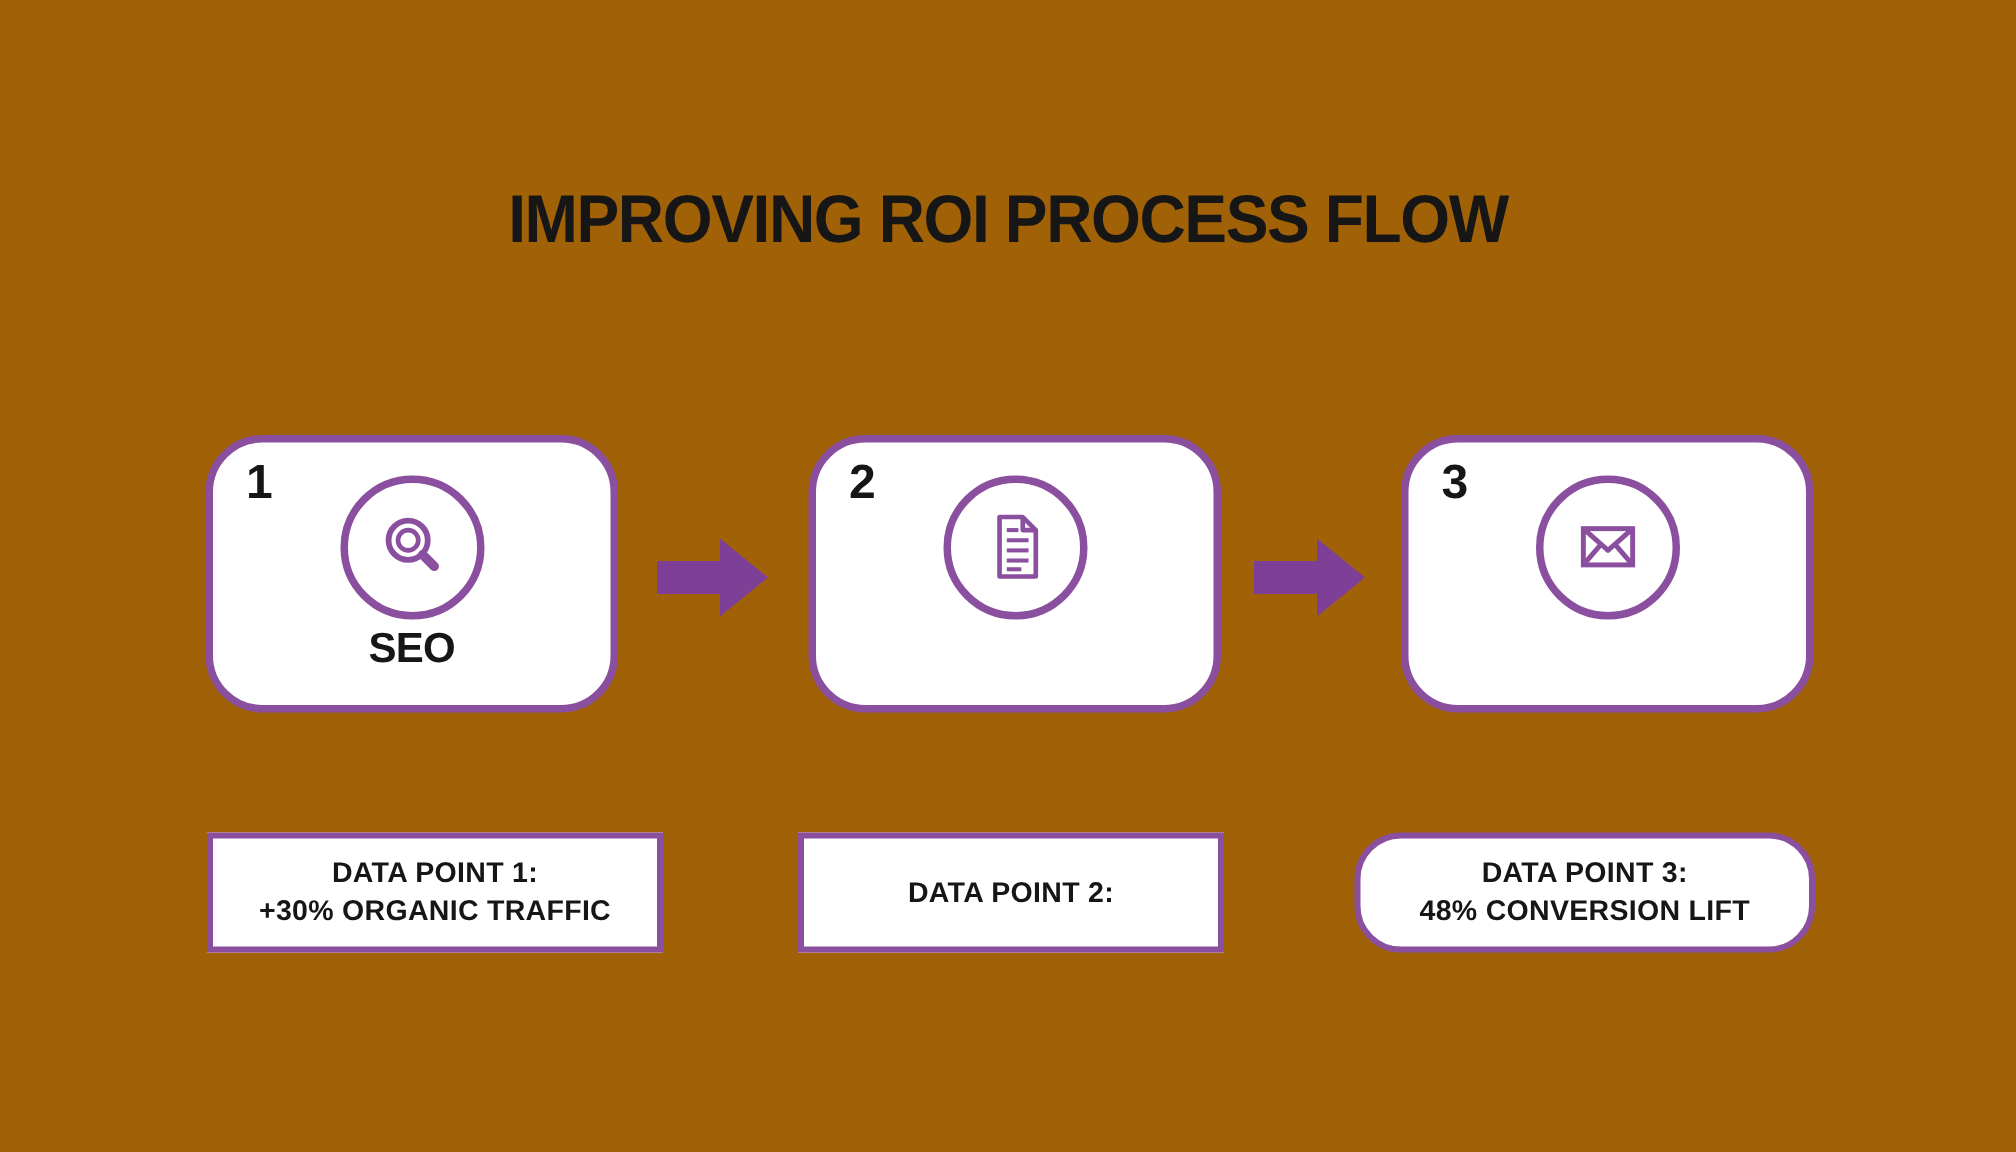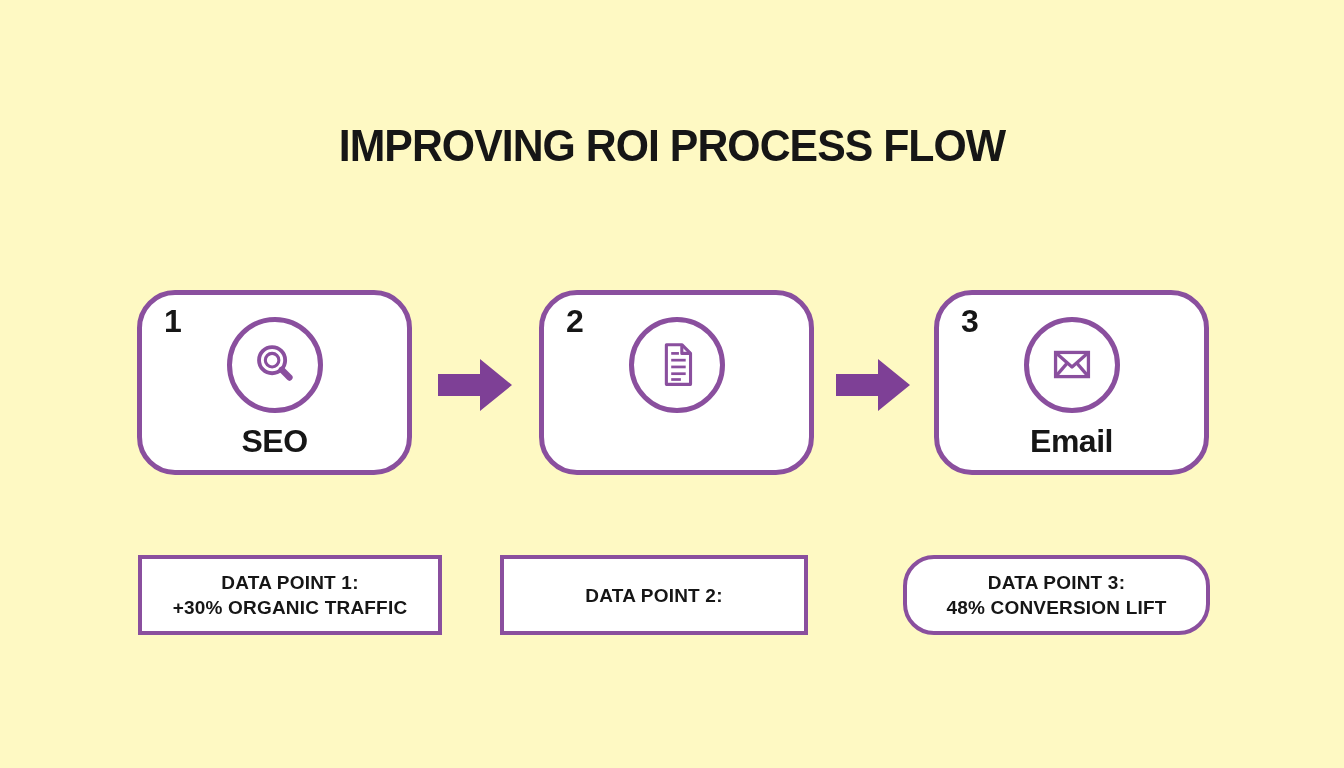--- a/index.html
+++ b/index.html
@@ -5,21 +5,21 @@
   html, body {
     margin: 0;
     padding: 0;
     background: #ffffff;
     font-family: "Liberation Sans", sans-serif;
   }
   .canvas {
     position: relative;
     width: 1344px;
     height: 768px;
-    background: #fef9c3;
+    background: #a16207;
     overflow: hidden;
   }
   .title {
     position: absolute;
     top: 120px;
     left: 0;
     width: 100%;
     text-align: center;
     font-size: 45px;
     font-weight: 700;
@@ -60,25 +60,25 @@
     box-sizing: border-box;
     display: flex;
     align-items: center;
     justify-content: center;
   }
   .icon-circle svg {
     display: block;
   }
   .step-label {
     position: absolute;
-    bottom: 10px;
+    bottom: 22px;
     left: 0;
     width: 100%;
     text-align: center;
-    font-size: 32px;
+    font-size: 28px;
     font-weight: 700;
     color: #161616;
     letter-spacing: -0.5px;
   }
   .flow-arrow {
     position: absolute;
     top: 357px;
     width: 76px;
     height: 56px;
   }
@@ -90,21 +90,21 @@
     height: 80px;
     border: 4px solid #8a4f9e;
     background: #ffffff;
     box-sizing: border-box;
     display: flex;
     flex-direction: column;
     align-items: center;
     justify-content: center;
   }
   .data-box.d1 { left: 138px; width: 304px; }
-  .data-box.d2 { left: 500px; width: 308px; }
+  .data-box.d2 { left: 532px; width: 284px; }
   .data-box.d3 { left: 903px; width: 307px; border-radius: 31px; }
   .data-line {
     font-size: 19px;
     font-weight: 700;
     color: #161616;
     line-height: 25px;
     text-align: center;
     letter-spacing: 0.2px;
     white-space: nowrap;
   }
@@ -168,21 +168,20 @@
     <div class="icon-circle">
       <span>
         <svg width="58" height="58" viewBox="0 0 60 60">
           <rect class="stroke-icon" x="13" y="17" width="34" height="25" stroke-width="3.4"></rect>
           <path class="stroke-icon" d="M13 17 L30 32 L47 17" stroke-width="3.4" stroke-linejoin="round"></path>
           <path class="stroke-icon" d="M13 42 L25 28" stroke-width="3.4"></path>
           <path class="stroke-icon" d="M47 42 L35 28" stroke-width="3.4"></path>
         </svg>
       </span>
     </div>
-    <div class="step-label">Email</div>
   </div>
 
   <div class="data-box d1">
     <div class="data-line">DATA POINT 1:</div>
     <div class="data-line">+30% ORGANIC TRAFFIC</div>
   </div>
 
   <div class="data-box d2">
     <div class="data-line">DATA POINT 2:</div>
   </div>

